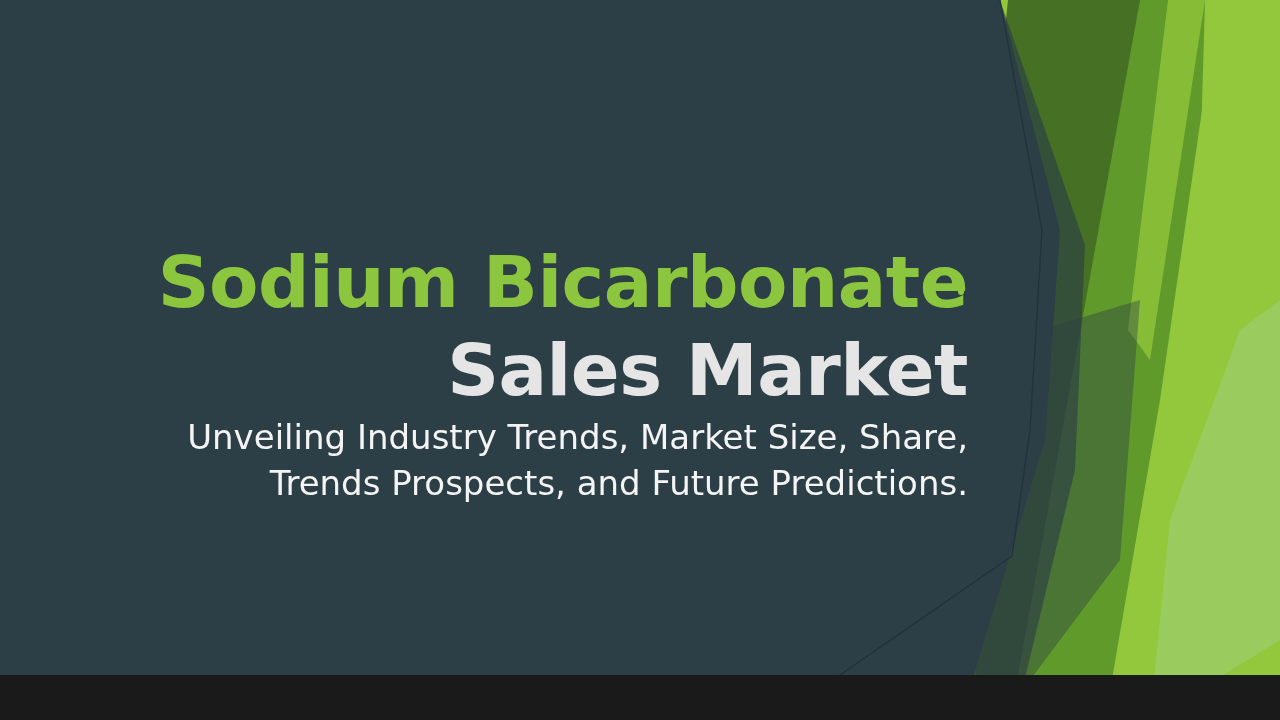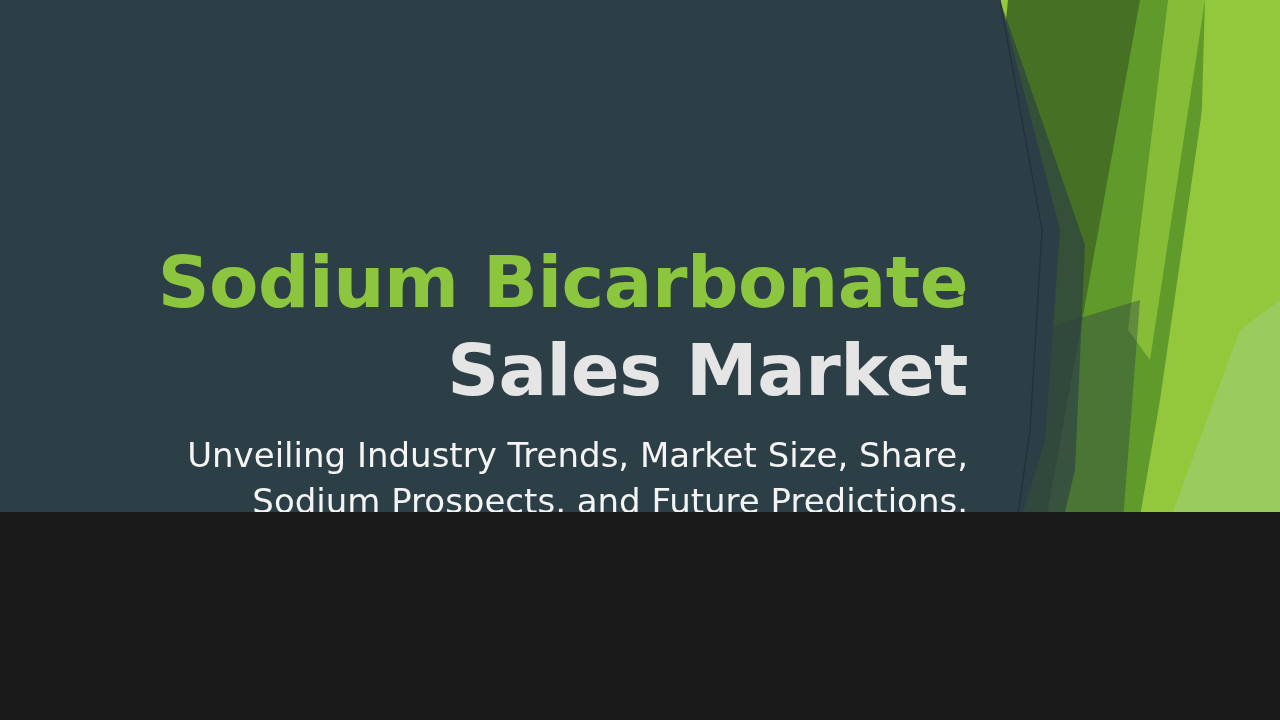--- a/index.html
+++ b/index.html
@@ -4,21 +4,21 @@
 <title>Sodium Bicarbonate Sales Market</title>
 <style>
   html, body {
     margin: 0;
     padding: 0;
     background: #1a1a1a;
   }
   #slide {
     position: relative;
     width: 1280px;
-    height: 512px;
+    height: 675px;
     overflow: hidden;
     background: #2c3e46;
     font-family: "DejaVu Sans", sans-serif;
   }
   #deco-layer {
     position: absolute;
     top: 0;
     left: 0;
     width: 1280px;
     height: 720px;
@@ -39,21 +39,20 @@
     white-space: nowrap;
   }
   .subtitle-line {
     display: block;
     font-size: 34px;
     font-weight: normal;
     line-height: 46px;
     white-space: nowrap;
   }
   #subtitle-block {
-    margin-top: 18px;
   }
 </style>
 </head>
 <body>
 
 <div id="slide">
 
   <svg id="deco-layer" viewBox="0 0 1280 720" preserveAspectRatio="none">
 
     <rect x="0" y="0" width="1280" height="720" fill="#2c3e46"></rect>
@@ -88,18 +87,18 @@
 
   <div id="text-block">
 
     <div>
       <span class="title-line" style="color:#8cc63e">Sodium Bicarbonate</span>
       <span class="title-line" style="color:#e5e5e5">Sales Market</span>
     </div>
 
     <div id="subtitle-block">
       <span class="subtitle-line" style="color:#f4f4f4">Unveiling Industry Trends, Market Size, Share,</span>
-      <span class="subtitle-line" style="color:#f4f4f4">Sodium Prospects, and Future Predictions.</span>
+      <span class="subtitle-line" style="color:#f4f4f4">Trends Prospects, and Future Predictions.</span>
     </div>
 
   </div>
 
 </div>
 
 </body></html>

